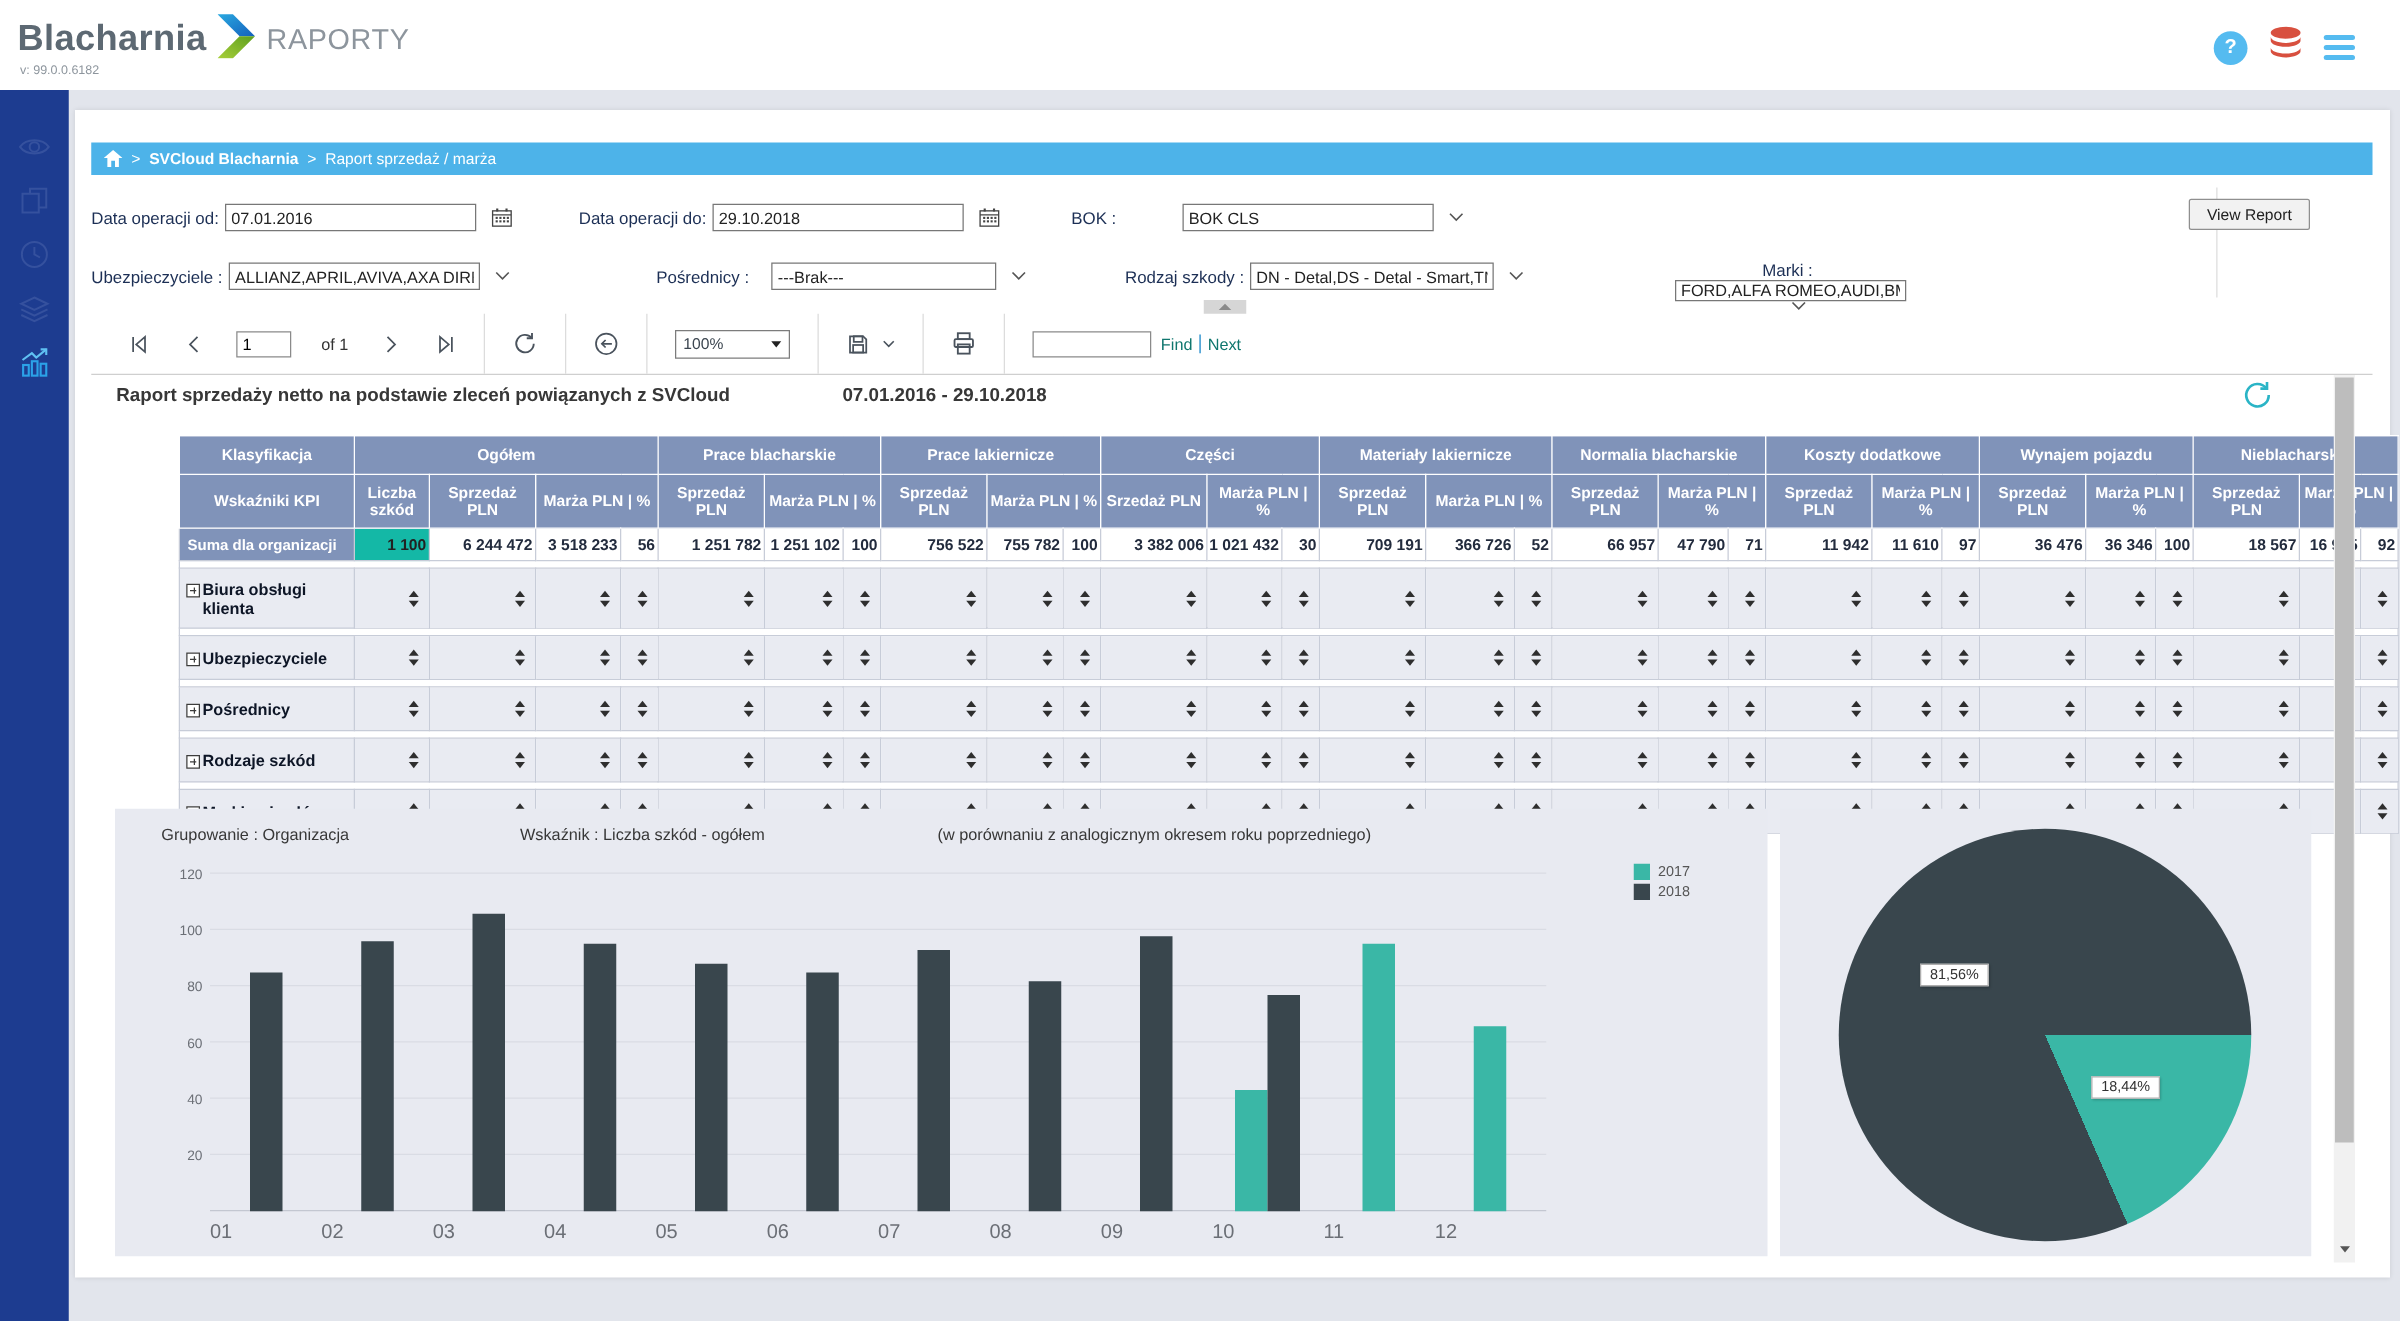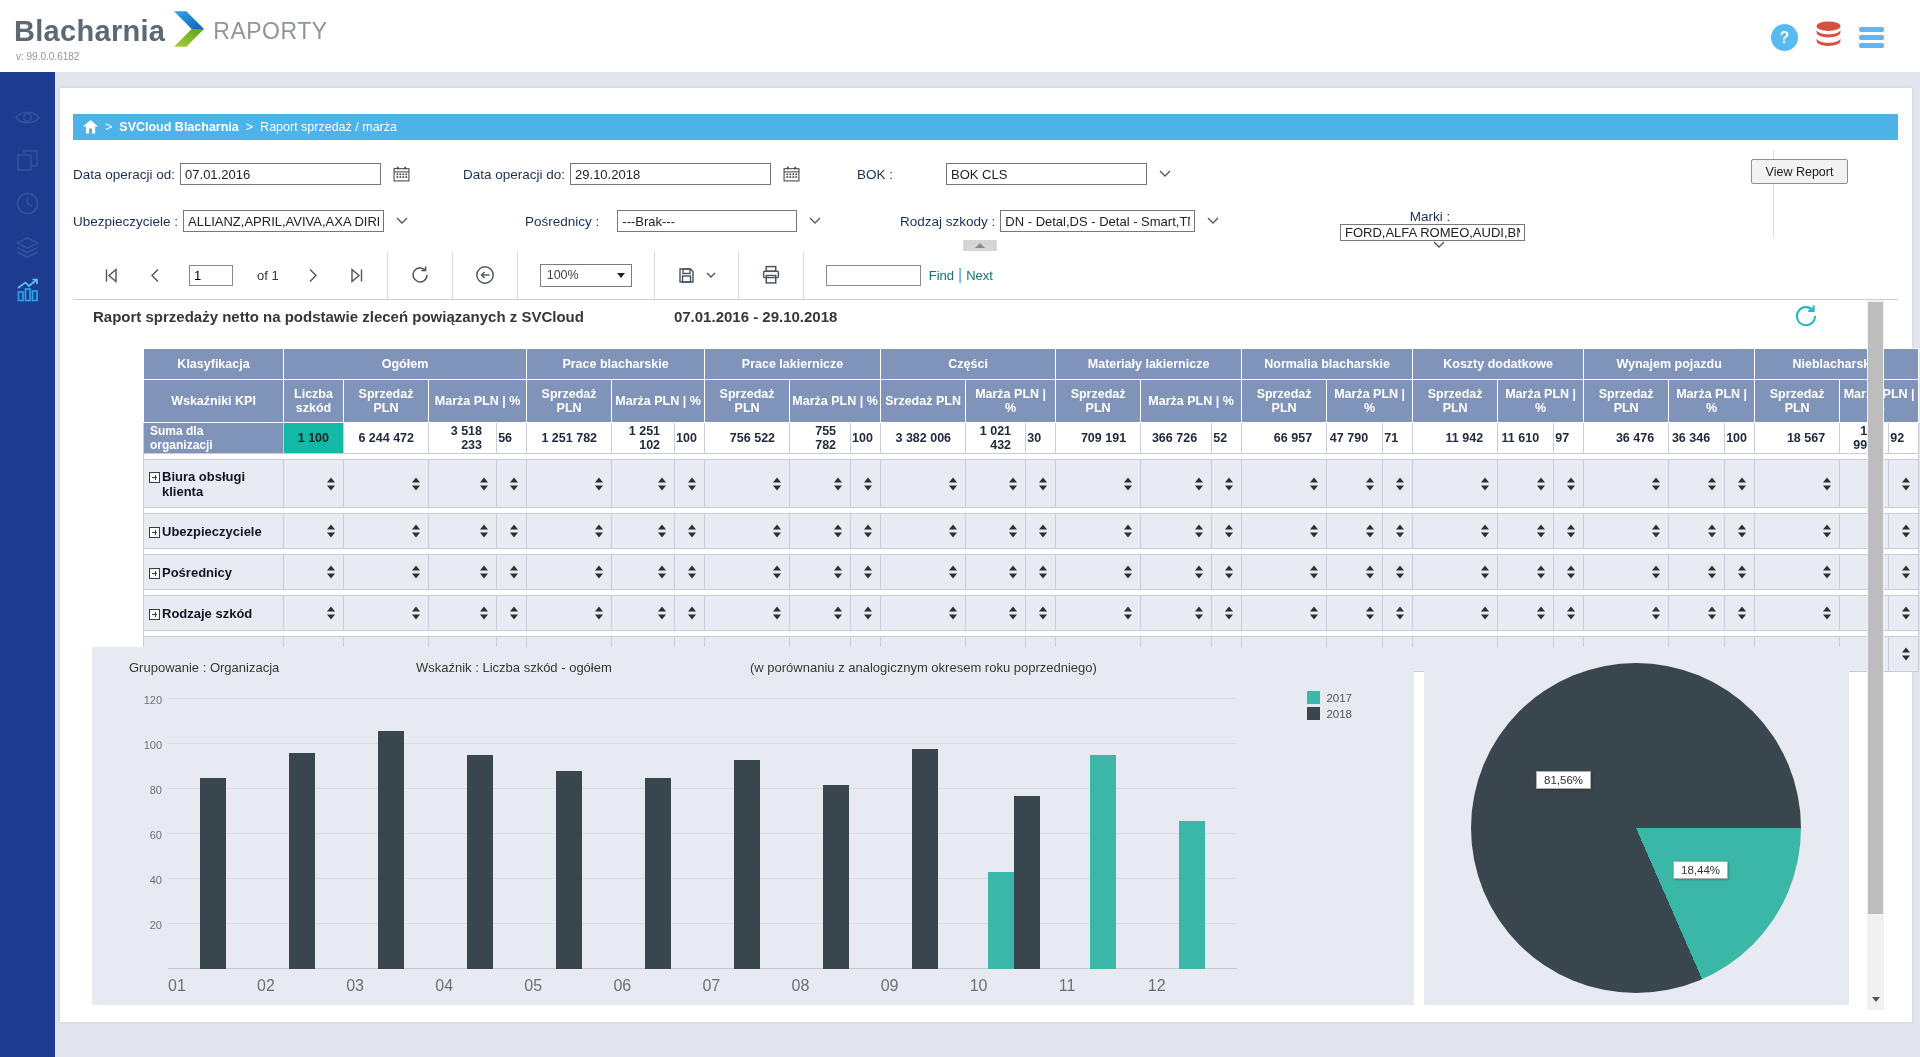--- a/index.html
+++ b/index.html
@@ -71,21 +71,21 @@
                    font-weight:bold; color:#373737; }
   .rpt-refresh { position:absolute; right:58px; top:4px; cursor:pointer; }
   
   #kpi-table { position:absolute; left:26px; top:48px; width:1775px; border-collapse:collapse;
                table-layout:fixed; font-size:12.5px;margin-left:44px; }
   #kpi-table th.hdr { background:#8093b9; color:#fff; font-weight:bold; border:1px solid #fff;
                       text-align:center; padding:2px 2px; line-height:14px; }
   #kpi-table thead tr:first-child th { height:31px; }
   #kpi-table thead tr:last-child th { height:43px; }
   #kpi-table td { border:1px solid #c7ccd8; }
-  .suma td { height:26px; text-align:right; padding-right:14px; color:#222b3d; font-weight:bold; background:#fff; }
+  .suma td { height:26px; text-align:right; padding-right:2px; color:#222b3d; font-weight:bold; background:#fff; }
   .suma td.rowlabel { background:#8093b9; color:#fff; text-align:left; padding-left:6px; font-size:12px; }
   .suma td.yellow { background:#14b8a6; color:#222; }
   tr.sp td { border:none; height:6px; padding:0; background:#fff; }
   .grp td { background:#e9ebf2; height:35px; }
   .grp.tall td { height:48px; }
   .grp td.rowlabel { text-align:left; padding:2px 2px 2px 5px; color:#0d1526; font-weight:bold; font-size:13px; }
   .grp-cellwrap { display:flex; align-items:flex-start; }
   .plusbox { width:11px; height:11px; border:1px solid #3c3c3c; position:relative; flex:0 0 11px;
              margin:3px 2px 0 0; background:#fff; cursor:pointer; }
   .plusbox::before { content:""; position:absolute; left:2px; right:2px; top:4.5px; height:1px; background:#3c3c3c; }

